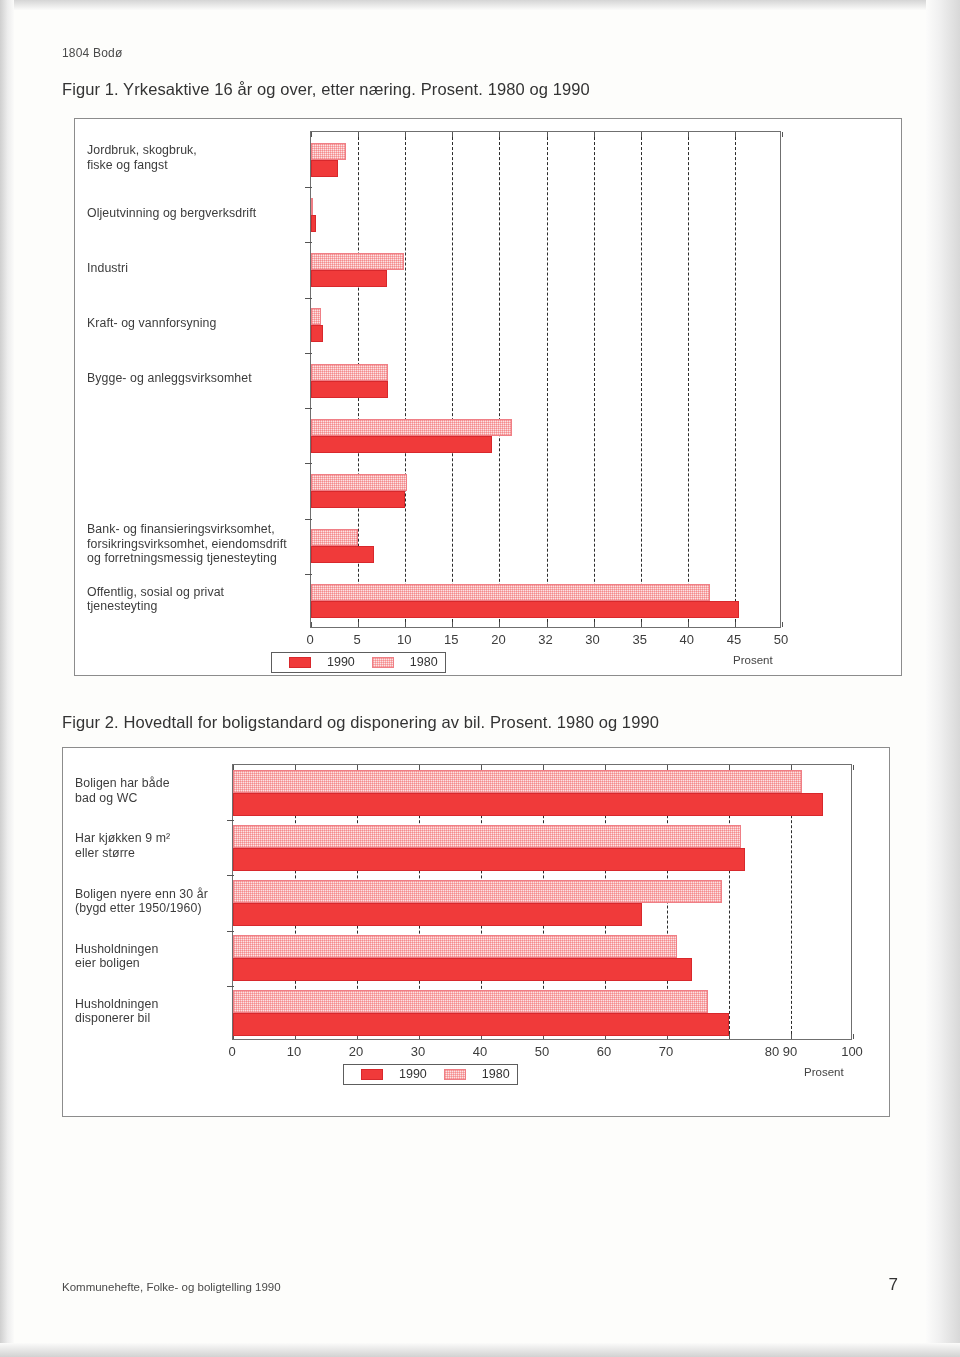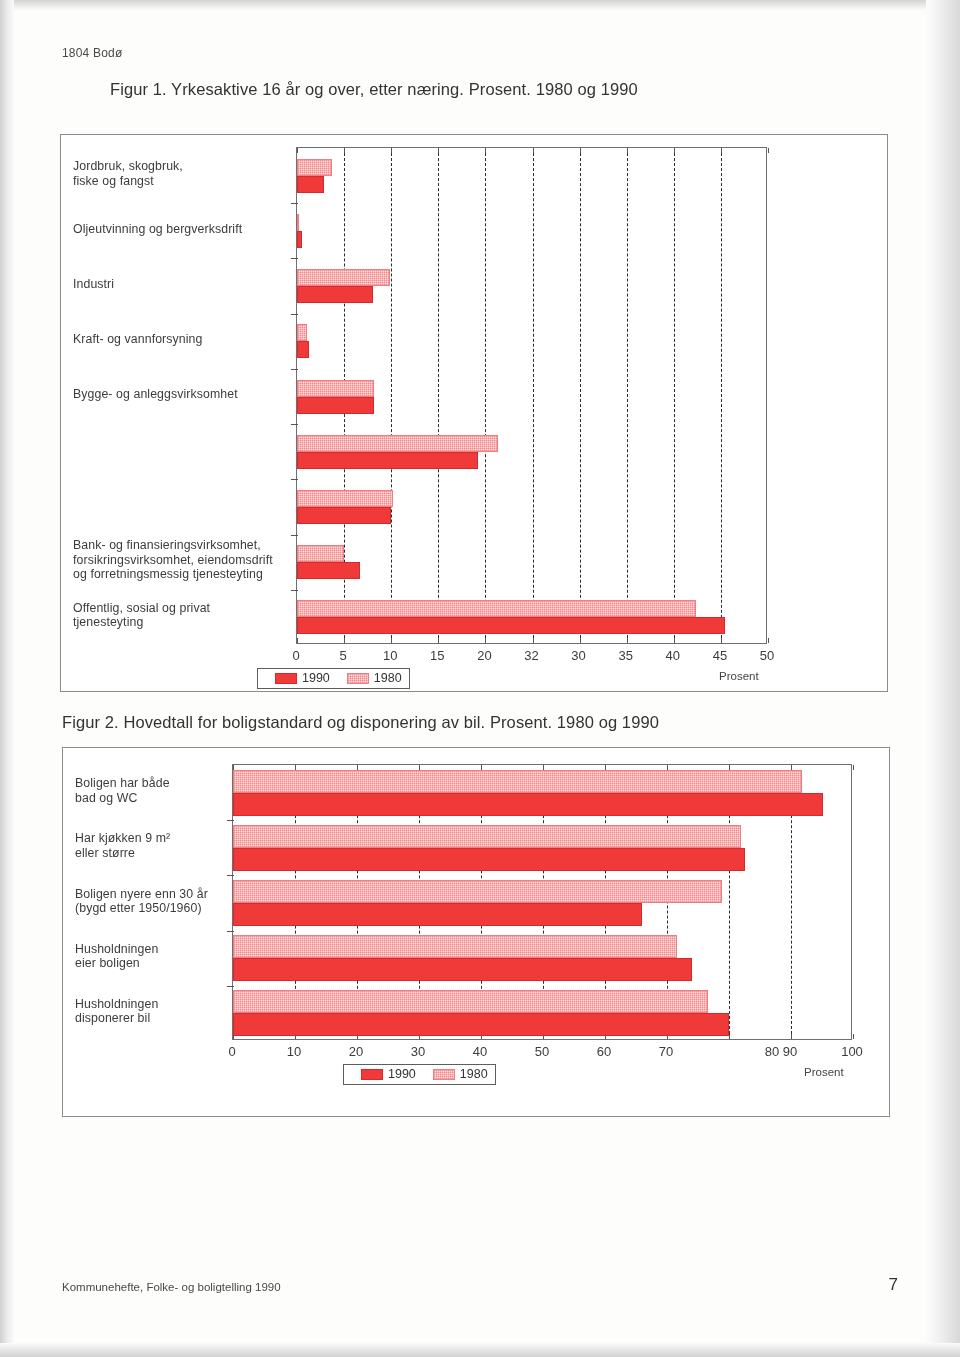--- a/index.html
+++ b/index.html
@@ -52,29 +52,29 @@
     color: #4a4a4a;
   }
 
   .fig-title {
     position: absolute;
     font-size: 16.5px;
     color: #333;
     letter-spacing: 0.1px;
     white-space: nowrap;
   }
-  #fig1-title { left: 62px; top: 80px; margin-left: 48px; }
+  #fig1-title { left: 62px; top: 80px; }
   #fig2-title { left: 62px; top: 713px; }
 
   .figure-box {
     position: absolute;
     border: 1px solid #8c8c8c;
     background: #ffffff;
   }
-  #figure1 { left: 60px; top: 118px; width: 826px; height: 556px; margin-top: 16px; }
+  #figure1 { left: 74px; top: 118px; width: 826px; height: 556px; }
   #figure2 { left: 62px; top: 747px; width: 826px; height: 368px; }
 
   
   .cat-label {
     position: absolute;
     font-size: 12.3px;
     line-height: 14.5px;
     color: #3c3c3c;
     white-space: pre-line;
     letter-spacing: 0.1px;
@@ -163,21 +163,21 @@
     box-sizing: border-box;
   }
   .legend .sw.c1990 { background: #f03a3a; border: 1px solid #d8282c; }
   .legend .sw.c1980 {
     background:
       repeating-linear-gradient(0deg, rgba(240,58,58,0.30) 0 1px, rgba(255,255,255,0) 1px 2px),
       repeating-linear-gradient(90deg, rgba(240,58,58,0.30) 0 1px, rgba(255,255,255,0) 1px 2px),
       #fbe2e4;
     border: 1px solid #ef7f86;
   }
-  .legend .lg-item { display: flex; align-items: center; gap: 5px; padding-left: 10px; }
+  .legend .lg-item { display: flex; align-items: center; gap: 16px; padding-left: 10px; }
 
   .footer-left {
     position: absolute;
     left: 62px; top: 1281px;
     font-size: 11.5px;
     color: #4a4a4a;
   }
   .footer-page {
     position: absolute;
     right: 62px; top: 1275px;

